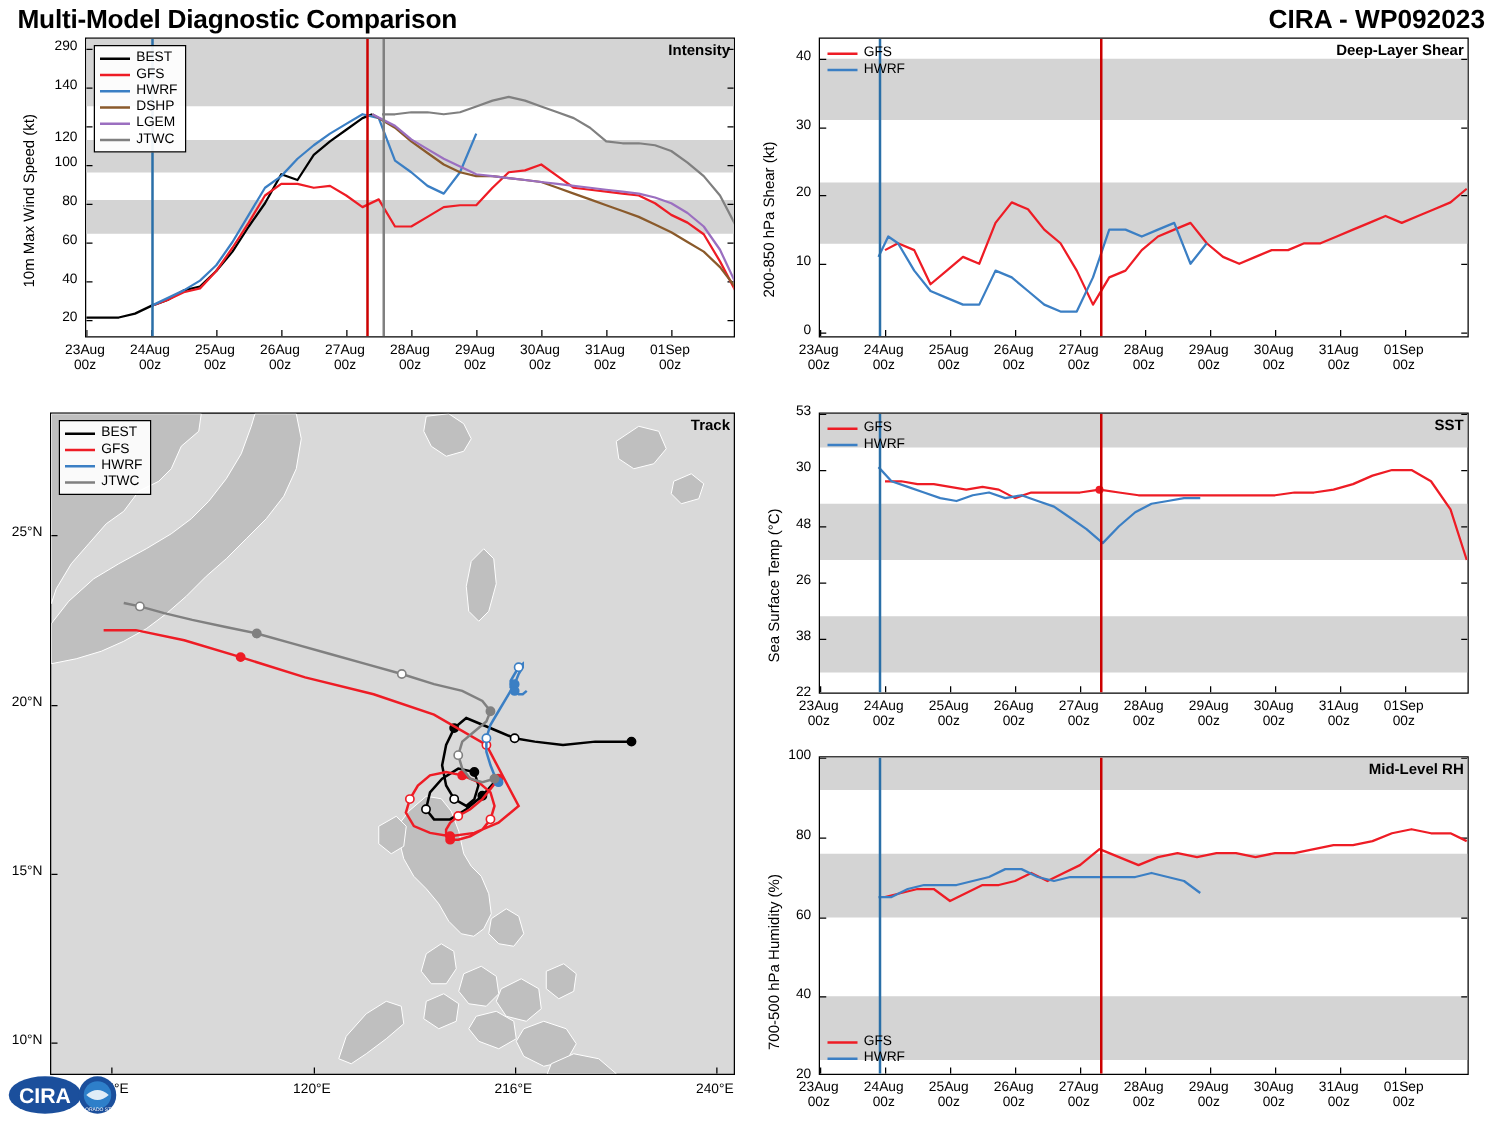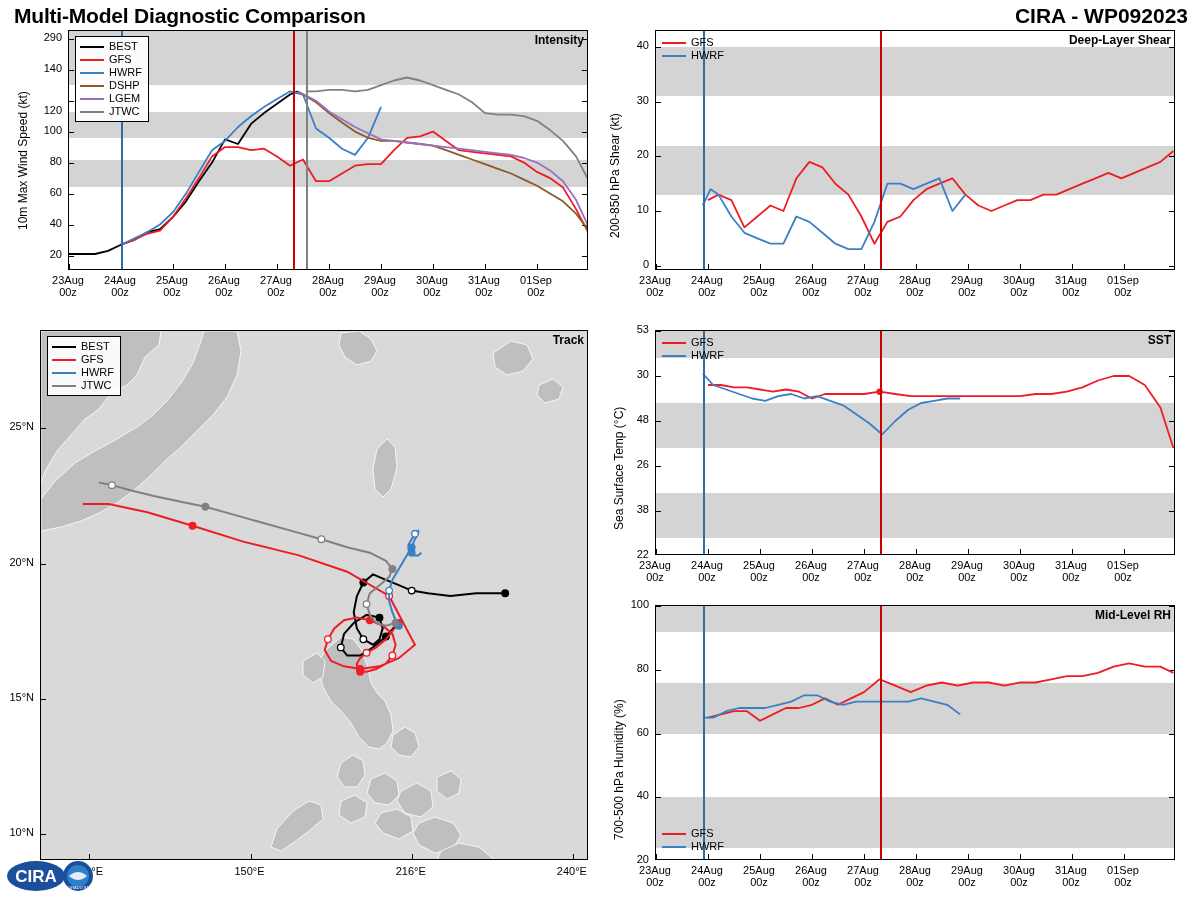--- a/index.html
+++ b/index.html
@@ -512,21 +512,21 @@
           <div class="legtxt">HWRF</div>
         </div>
         <div class="legrow">
           <div class="legline" style="background: rgb(128, 128, 128);"></div>
           <div class="legtxt">JTWC</div>
         </div>
       </div>
     </div>
   <div class="panel-label">Track</div>
 <div class="xtick" style="left: 22.3529px; top: 535px; width: 52px;">115°E</div>
-    <div class="xtick" style="left: 183.529px; top: 535px; width: 52px;">150°E</div>
+    <div class="xtick" style="left: 183.529px; top: 535px; width: 52px;">120°E</div>
     <div class="xtick" style="left: 344.706px; top: 535px; width: 52px;">216°E</div>
     <div class="xtick" style="left: 505.882px; top: 535px; width: 52px;">240°E</div>
     <div class="ytick" style="left: -46px; width: 40px; top: 495.959px;">10°N</div>
     <div class="ytick" style="left: -46px; width: 40px; top: 360.755px;">15°N</div>
     <div class="ytick" style="left: -46px; width: 40px; top: 225.551px;">20°N</div>
     <div class="ytick" style="left: -46px; width: 40px; top: 90.3469px;">25°N</div>
   </div>
 
 <div class="logo">
   <svg width="120" height="40" viewBox="0 0 120 40">

